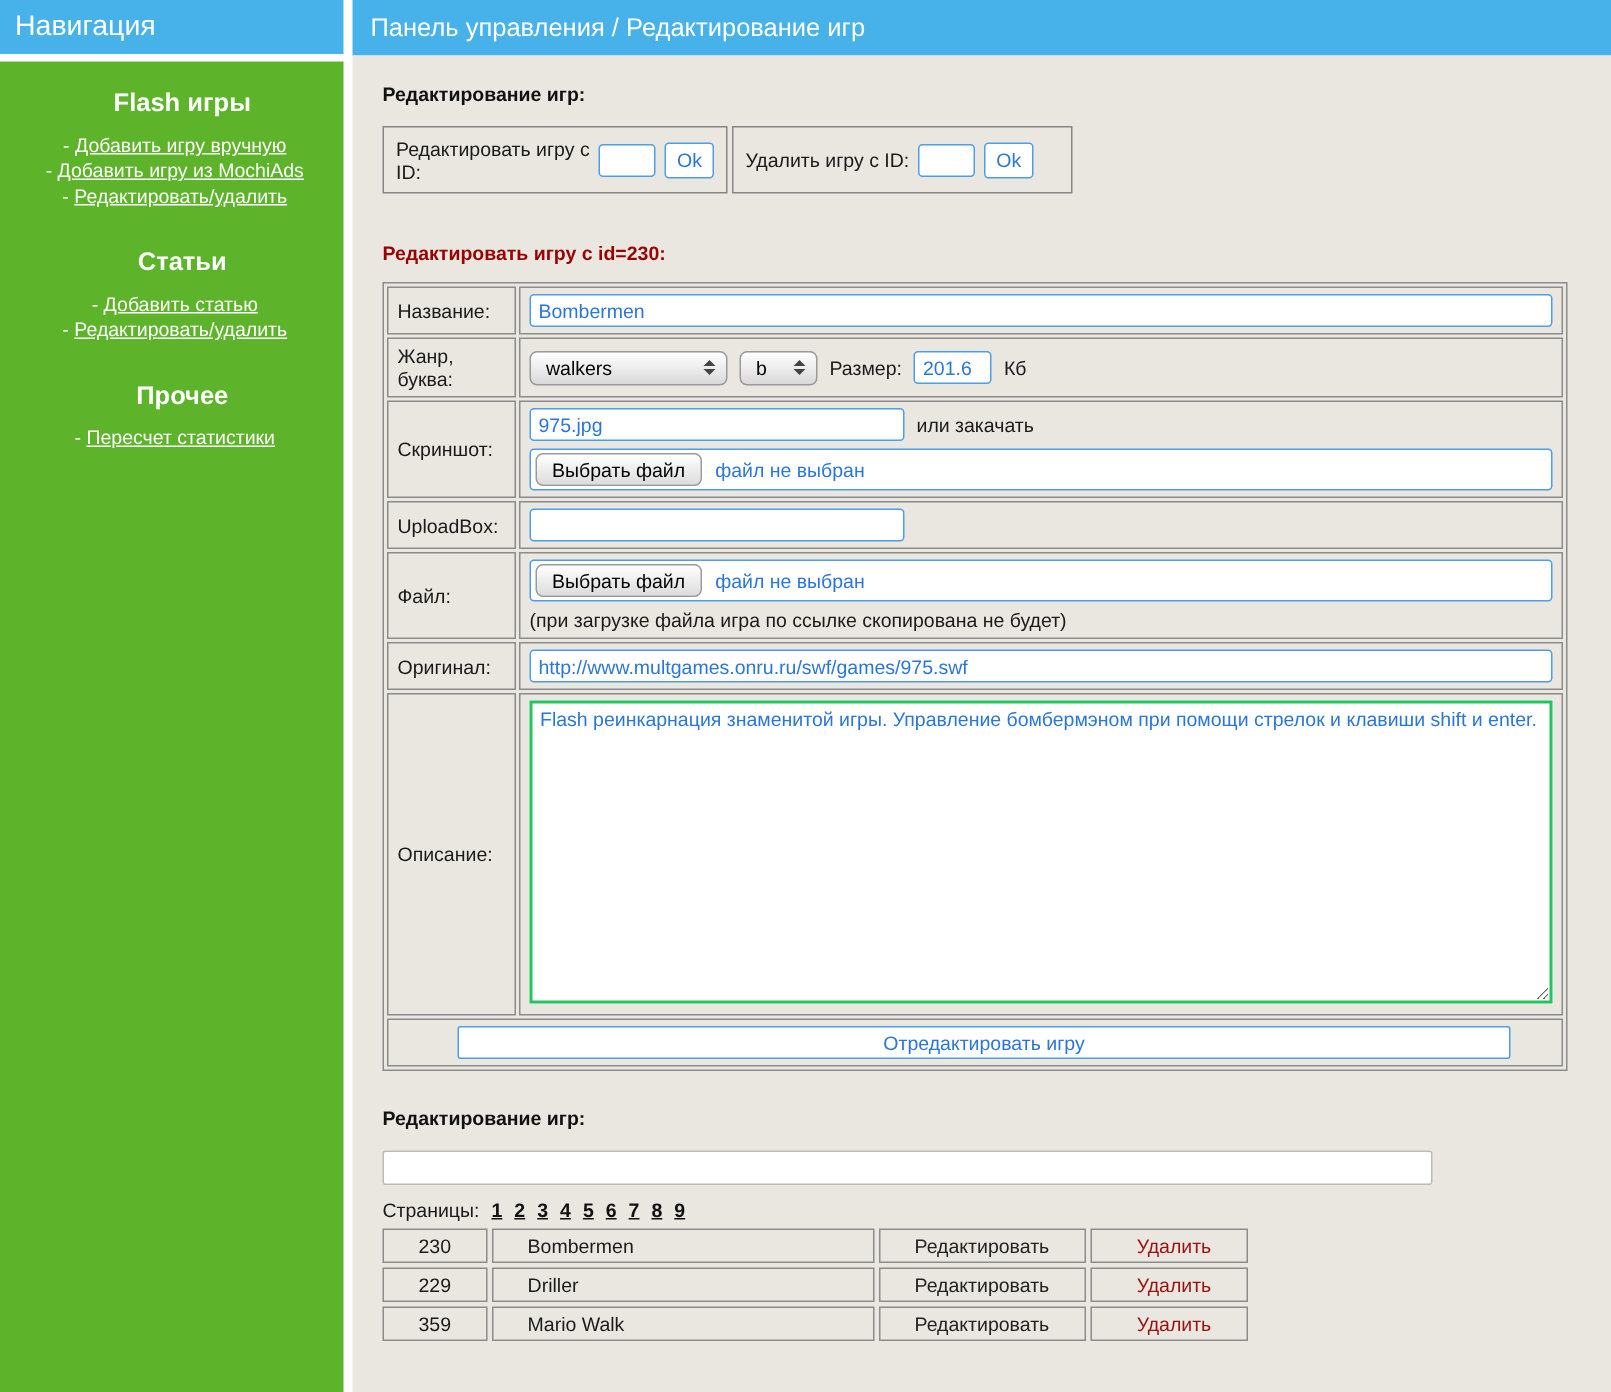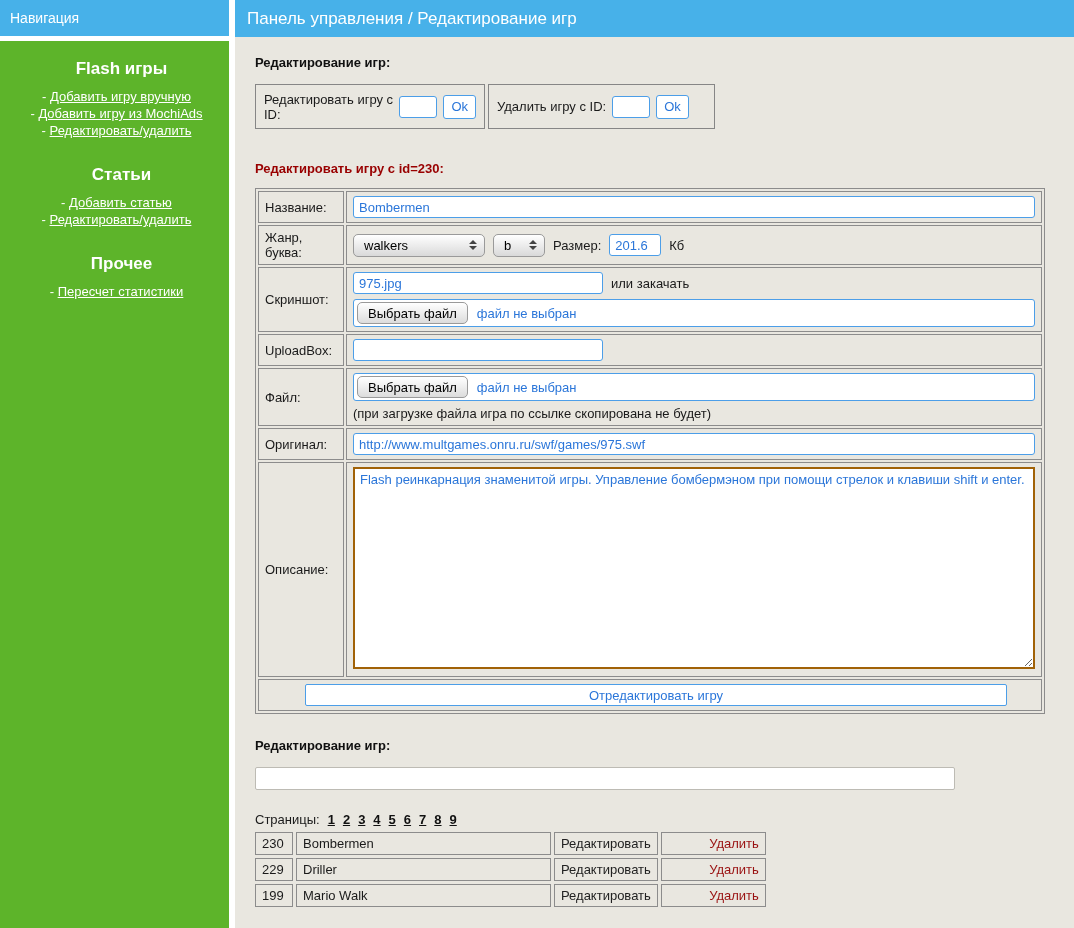--- a/index.html
+++ b/index.html
@@ -10,21 +10,21 @@
     background: #ffffff;
     overflow: hidden;
     color: #1a1a1a;
   }
   .app { display: flex; width: 1074px; height: 928px; }
 
   
   .sidebar { width: 229px; margin-right: 6px; display: flex; flex-direction: column; }
   .sidebar-header {
     height: 36px; background: #47b1e9; color: #fff;
-    font-size: 14px; line-height: 36px; padding-left: 10px;
+    font-size: 19px; line-height: 36px; padding-left: 10px;
   }
   .sidebar-body {
     flex: 1; background: #5db42a; color: #fff;
     margin-top: 5px; padding: 18px 10px 0 14px;
   }
   .nav-section { margin-bottom: 26px; text-align: center; }
   .nav-heading { font-size: 17px; font-weight: bold; margin: 0 0 9px 10px; }
   .nav-list { list-style: none; }
   .nav-list li { line-height: 17px; white-space: nowrap; }
   .nav-list a { color: #fff; text-decoration: underline; cursor: pointer; }
@@ -102,45 +102,45 @@
     display: flex; align-items: center; gap: 9px; height: 28px; padding: 0 3px; width: 100%;
   }
   .file-btn {
     height: 22px; border: 1px solid #9a9a9a; border-radius: 5px;
     background: linear-gradient(#ffffff, #dcdcdc);
     font: 13px "Liberation Sans", sans-serif; padding: 0 10px; cursor: pointer; color: #000;
   }
   .file-status { color: #2b76d9; text-align: center; }
 
   .desc-area {
-    width: 100%; height: 202px; border: 2px solid #a16207;
+    width: 100%; height: 202px; border: 2px solid #22c55e;
     background: #fff; color: #2b76d9; font: 13px "Liberation Sans", sans-serif;
     padding: 3px 5px; resize: both;
   }
 
   .submit-btn {
     display: block; width: 702px; margin-left: 40px; height: 22px;
     border: 1px solid #4c9ee8; border-radius: 2px; background: #fff;
     color: #2b76d9; font: 13px "Liberation Sans", sans-serif; text-align: center; cursor: pointer;
   }
 
   
   .list-heading { margin-top: 24px; }
   .search-input {
     display: block; width: 700px; height: 23px; margin-top: 14px;
     border: 1px solid #bdbbb4; border-radius: 2px; background: #fff;
     font: 13px "Liberation Sans", sans-serif; padding: 0 5px; color: #333;
   }
-  .pages-line { margin-top: 22px; }
+  .pages-line { margin-top: 9px; }
   .pages-line a {
     color: #111; font-weight: bold; text-decoration: underline;
     margin-left: 8px; cursor: pointer;
   }
   .games-table { border-collapse: separate; border-spacing: 3px; margin: 2px 0 0 -3px; }
-  .games-table td { border: 1px solid #8c8c8c; padding: 3px 6px; height: 23px; }
+  .games-table td { border: 1px solid #8c8c8c; padding: 3px 23px; height: 23px; }
   .games-table td.gid { width: 38px; }
   .games-table td.gname { width: 255px; }
   .games-table td.gedit { width: 103px; text-align: center; color: #222; cursor: pointer; }
   .games-table td.gdel { width: 105px; text-align: right; color: #991111; cursor: pointer; }
 </style>
 </head>
 <body>
 
 <div class="app">
 
@@ -285,21 +285,21 @@
           <td class="gedit">Редактировать</td>
           <td class="gdel">Удалить</td>
         </tr>
         <tr>
           <td class="gid">229</td>
           <td class="gname">Driller</td>
           <td class="gedit">Редактировать</td>
           <td class="gdel">Удалить</td>
         </tr>
         <tr>
-          <td class="gid">199</td>
+          <td class="gid">359</td>
           <td class="gname">Mario Walk</td>
           <td class="gedit">Редактировать</td>
           <td class="gdel">Удалить</td>
         </tr>
 
       </tbody>
         </table>
 
     </div>
   </main>

